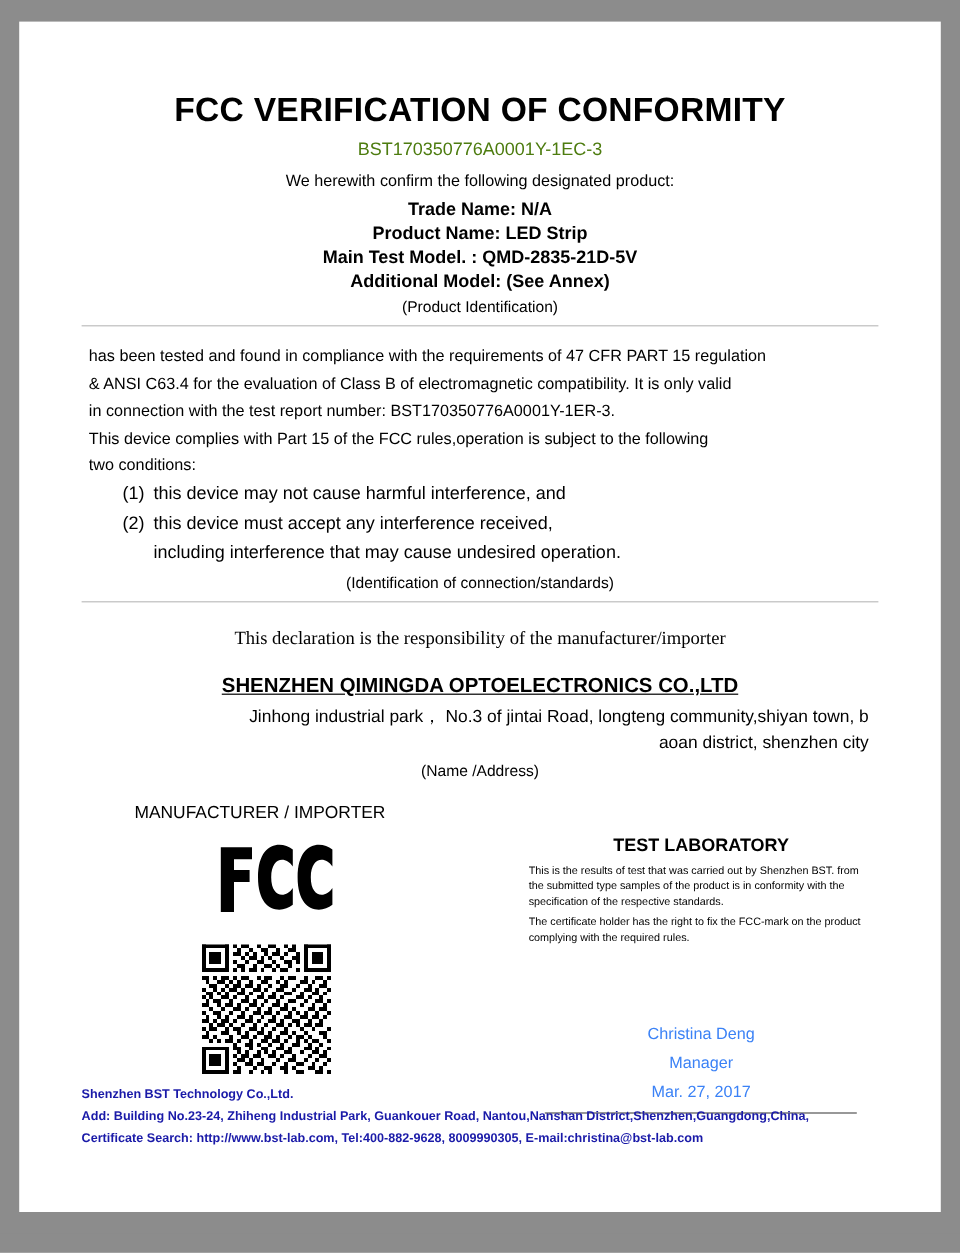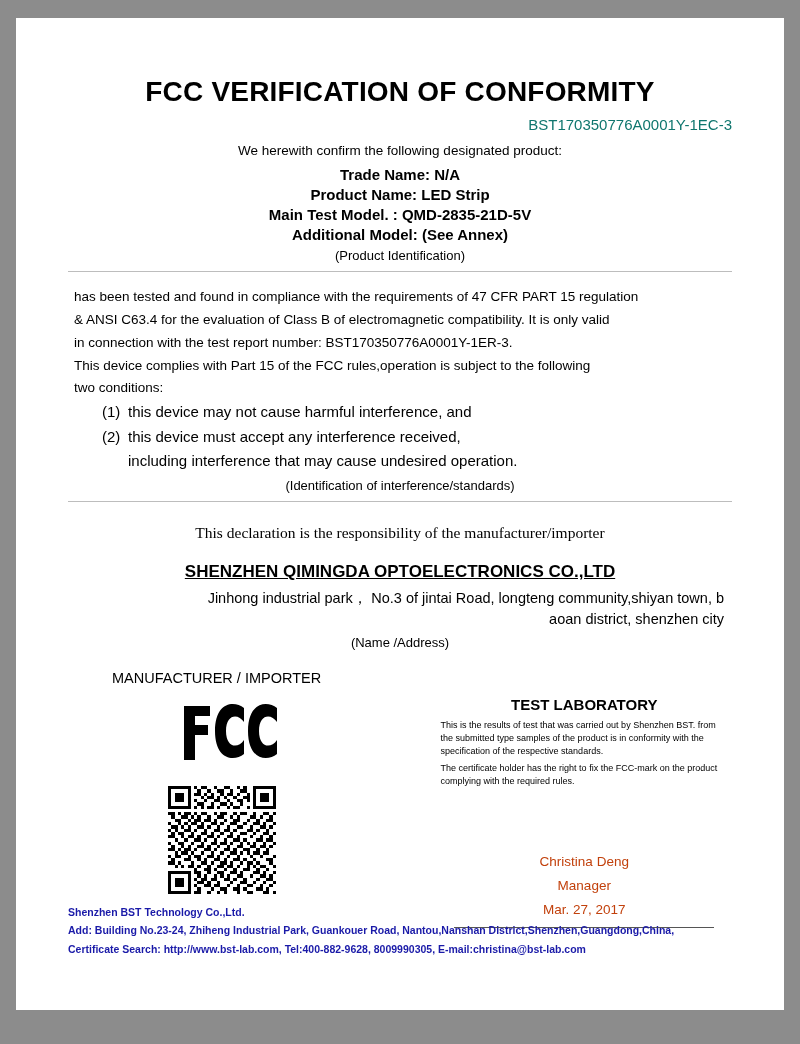--- a/index.html
+++ b/index.html
@@ -28,23 +28,23 @@
   .title {
     text-align: center;
     font-weight: bold;
     font-size: 28px;
     letter-spacing: 0.2px;
     color: #000;
     margin: 18px 0 8px 0;
     font-family: "Liberation Sans", sans-serif;
   }
   .certno {
-    text-align: right;
+    text-align: center;
     font-size: 15px;
-    color: #0f766e;
+    color: #4d7c0f;
     margin-bottom: 10px;
     font-family: "Liberation Sans", sans-serif;
   }
   .confirm-line {
     text-align: center;
     font-size: 13.5px;
     color: #000;
     margin-bottom: 8px;
   }
   .prod-line {
@@ -144,21 +144,21 @@
     font-size: 9px;
     line-height: 1.45;
     color: #000;
     padding: 0 4px;
   }
   .lab-text p { margin: 0 0 4px 0; }
   .sig-block {
     margin-top: 62px;
     text-align: center;
     font-size: 13.5px;
-    color: #c2410c;
+    color: #3b82f6;
     line-height: 1.75;
   }
   .sig-rule {
     border-top: 1px solid #555;
     margin-top: 6px;
     width: 88%;
     margin-left: auto;
     margin-right: auto;
   }
   .footer {
@@ -199,21 +199,21 @@
       <p>two conditions:</p>
       <div class="cond">
         <span class="num">(1)</span><span>this device may not cause harmful interference, and</span>
       </div>
       <div class="cond">
         <span class="num">(2)</span><span>this device must accept any interference received,</span>
         <span class="cont">including interference that may cause undesired operation.</span>
       </div>
     </div>
 
-    <div class="caption">(Identification of interference/standards)</div>
+    <div class="caption">(Identification of connection/standards)</div>
     <hr class="rule">
 
     <div class="decl">This declaration is the responsibility of the manufacturer/importer</div>
 
     <div class="company">SHENZHEN   QIMINGDA OPTOELECTRONICS CO.,LTD</div>
     <div class="address">Jinhong  industrial park，  No.3 of jintai Road, longteng community,shiyan town, b</div>
     <div class="address">aoan district, shenzhen city</div>
     <div class="caption">(Name /Address)</div>
 
     <div class="mi-label">MANUFACTURER / IMPORTER</div>

